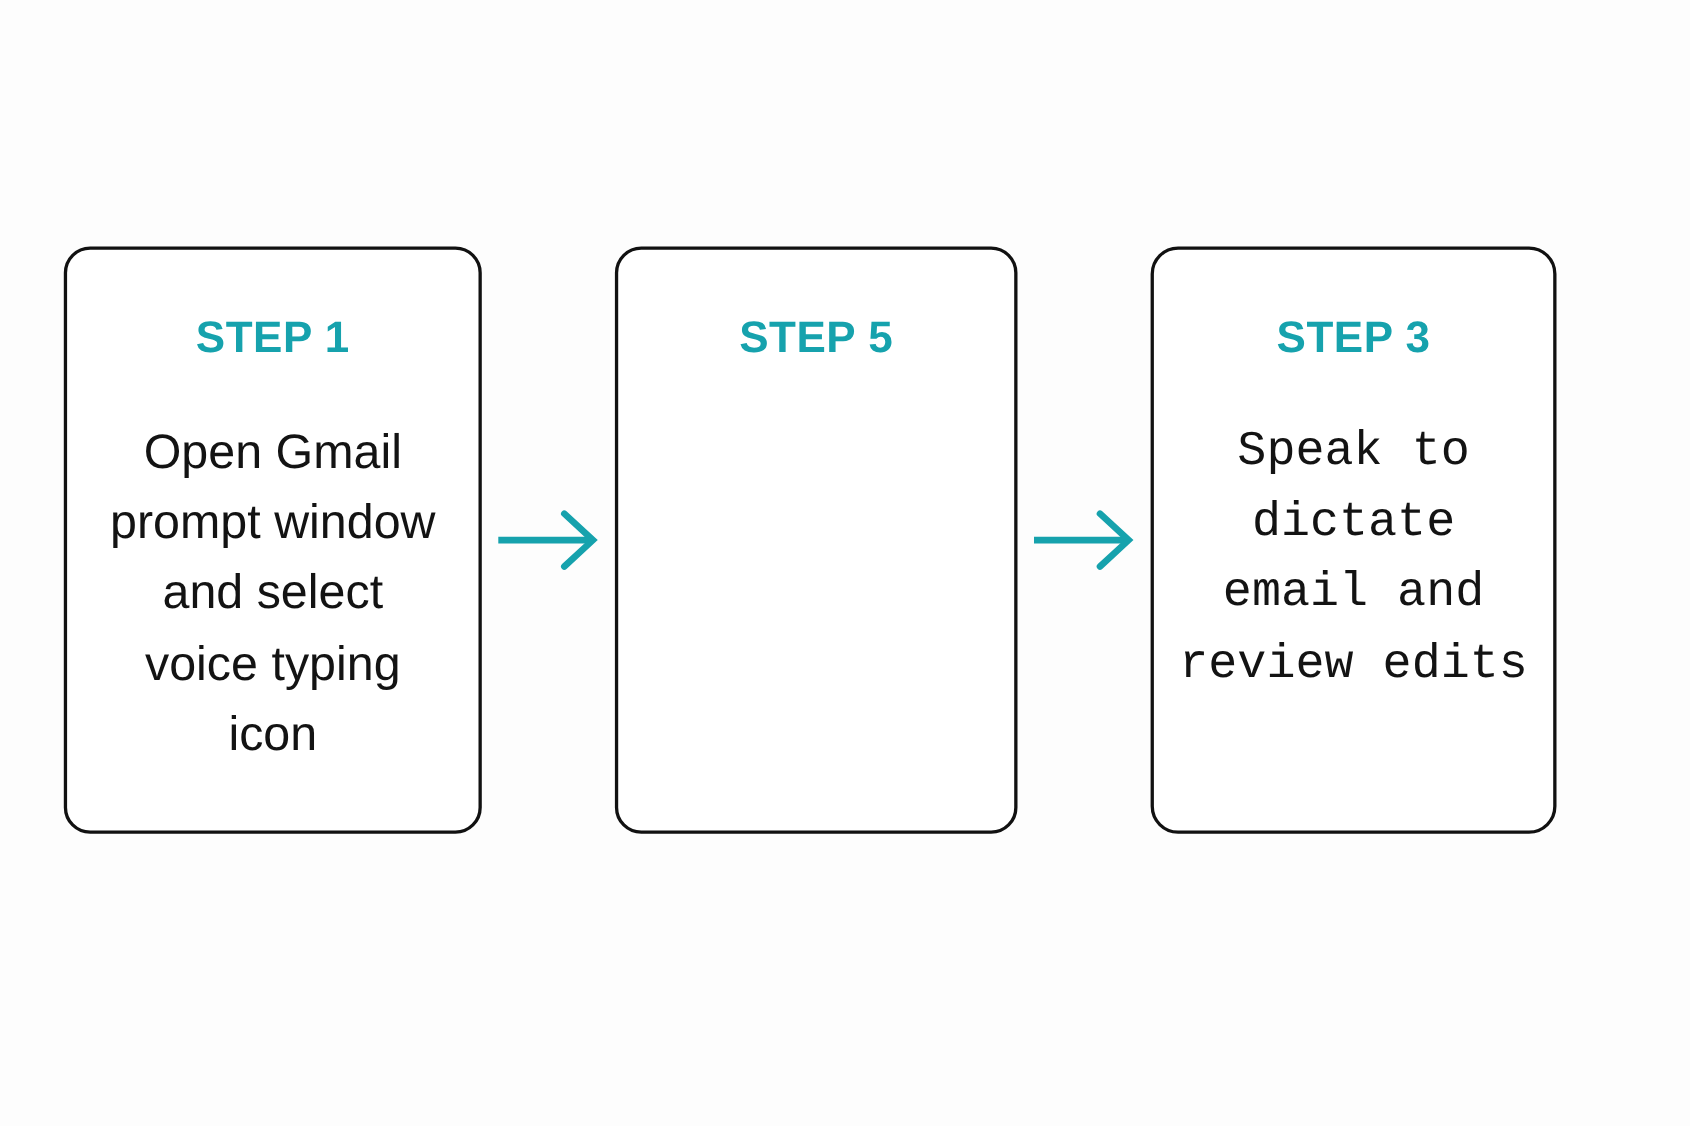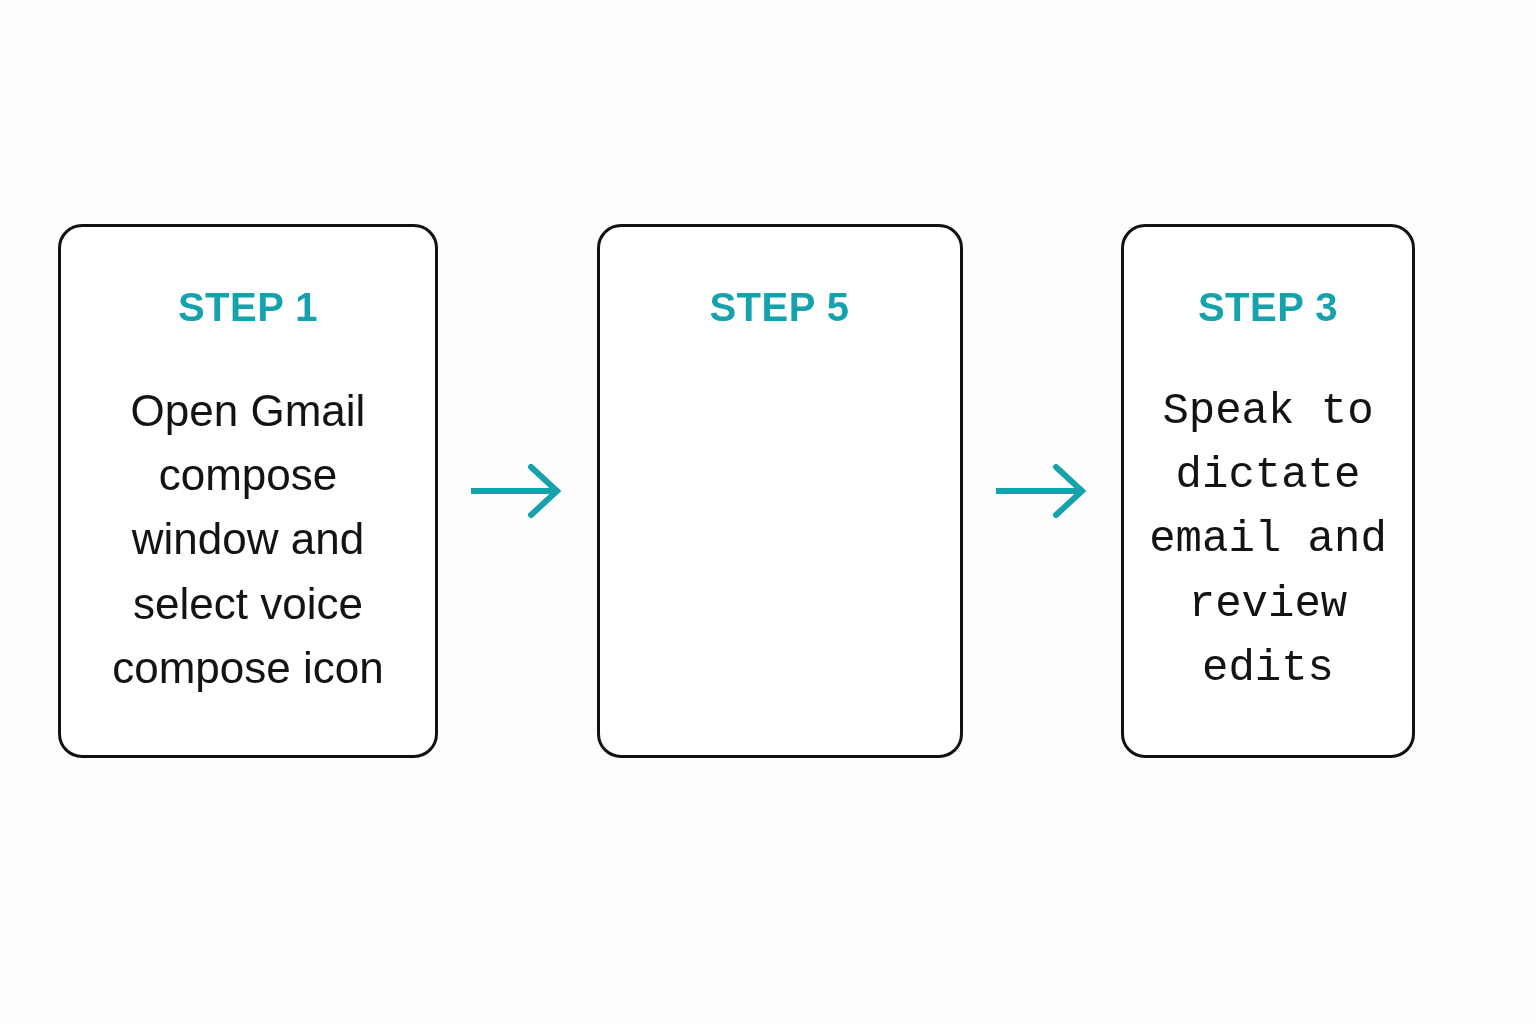--- a/index.html
+++ b/index.html
@@ -40,21 +40,21 @@
     border-radius: 24px;
     display: flex;
     flex-direction: column;
     align-items: center;
     padding: 60px 20px 20px 20px;
     flex: 0 0 auto;
   }
 
   .step-card.card-1 { width: 380px; }
   .step-card.card-2 { width: 366px; }
-  .step-card.card-3 { width: 294px; }
+  .step-card.card-3 { width: 369px; border-radius: 25px; }
 
   .step-label {
     color: #16a2ad;
     font-size: 40px;
     font-weight: 700;
     letter-spacing: 0.5px;
     line-height: 1;
     text-align: center;
     margin: 0 0 52px 0;
     white-space: nowrap;
@@ -87,21 +87,21 @@
 </style>
 </head>
 <body>
 
 <div class="canvas">
 
   <div class="flow">
 
     <div class="step-card card-1">
       <div class="step-label">STEP 1</div>
-      <div class="step-text">Open Gmail compose window and select voice compose icon</div>
+      <div class="step-text">Open Gmail prompt window and select voice typing icon</div>
     </div>
 
     <div class="connector">
       <svg class="arrow-svg" width="92" height="60" viewBox="0 0 92 60">
         <line x1="0" y1="30" x2="82" y2="30" stroke="#16a2ad" stroke-width="6" stroke-linecap="butt"></line>
         <polyline points="60,6 86,30 60,54" fill="none" stroke="#16a2ad" stroke-width="6" stroke-linecap="round" stroke-linejoin="miter"></polyline>
       </svg>
     </div>
 
     <div class="step-card card-2">

